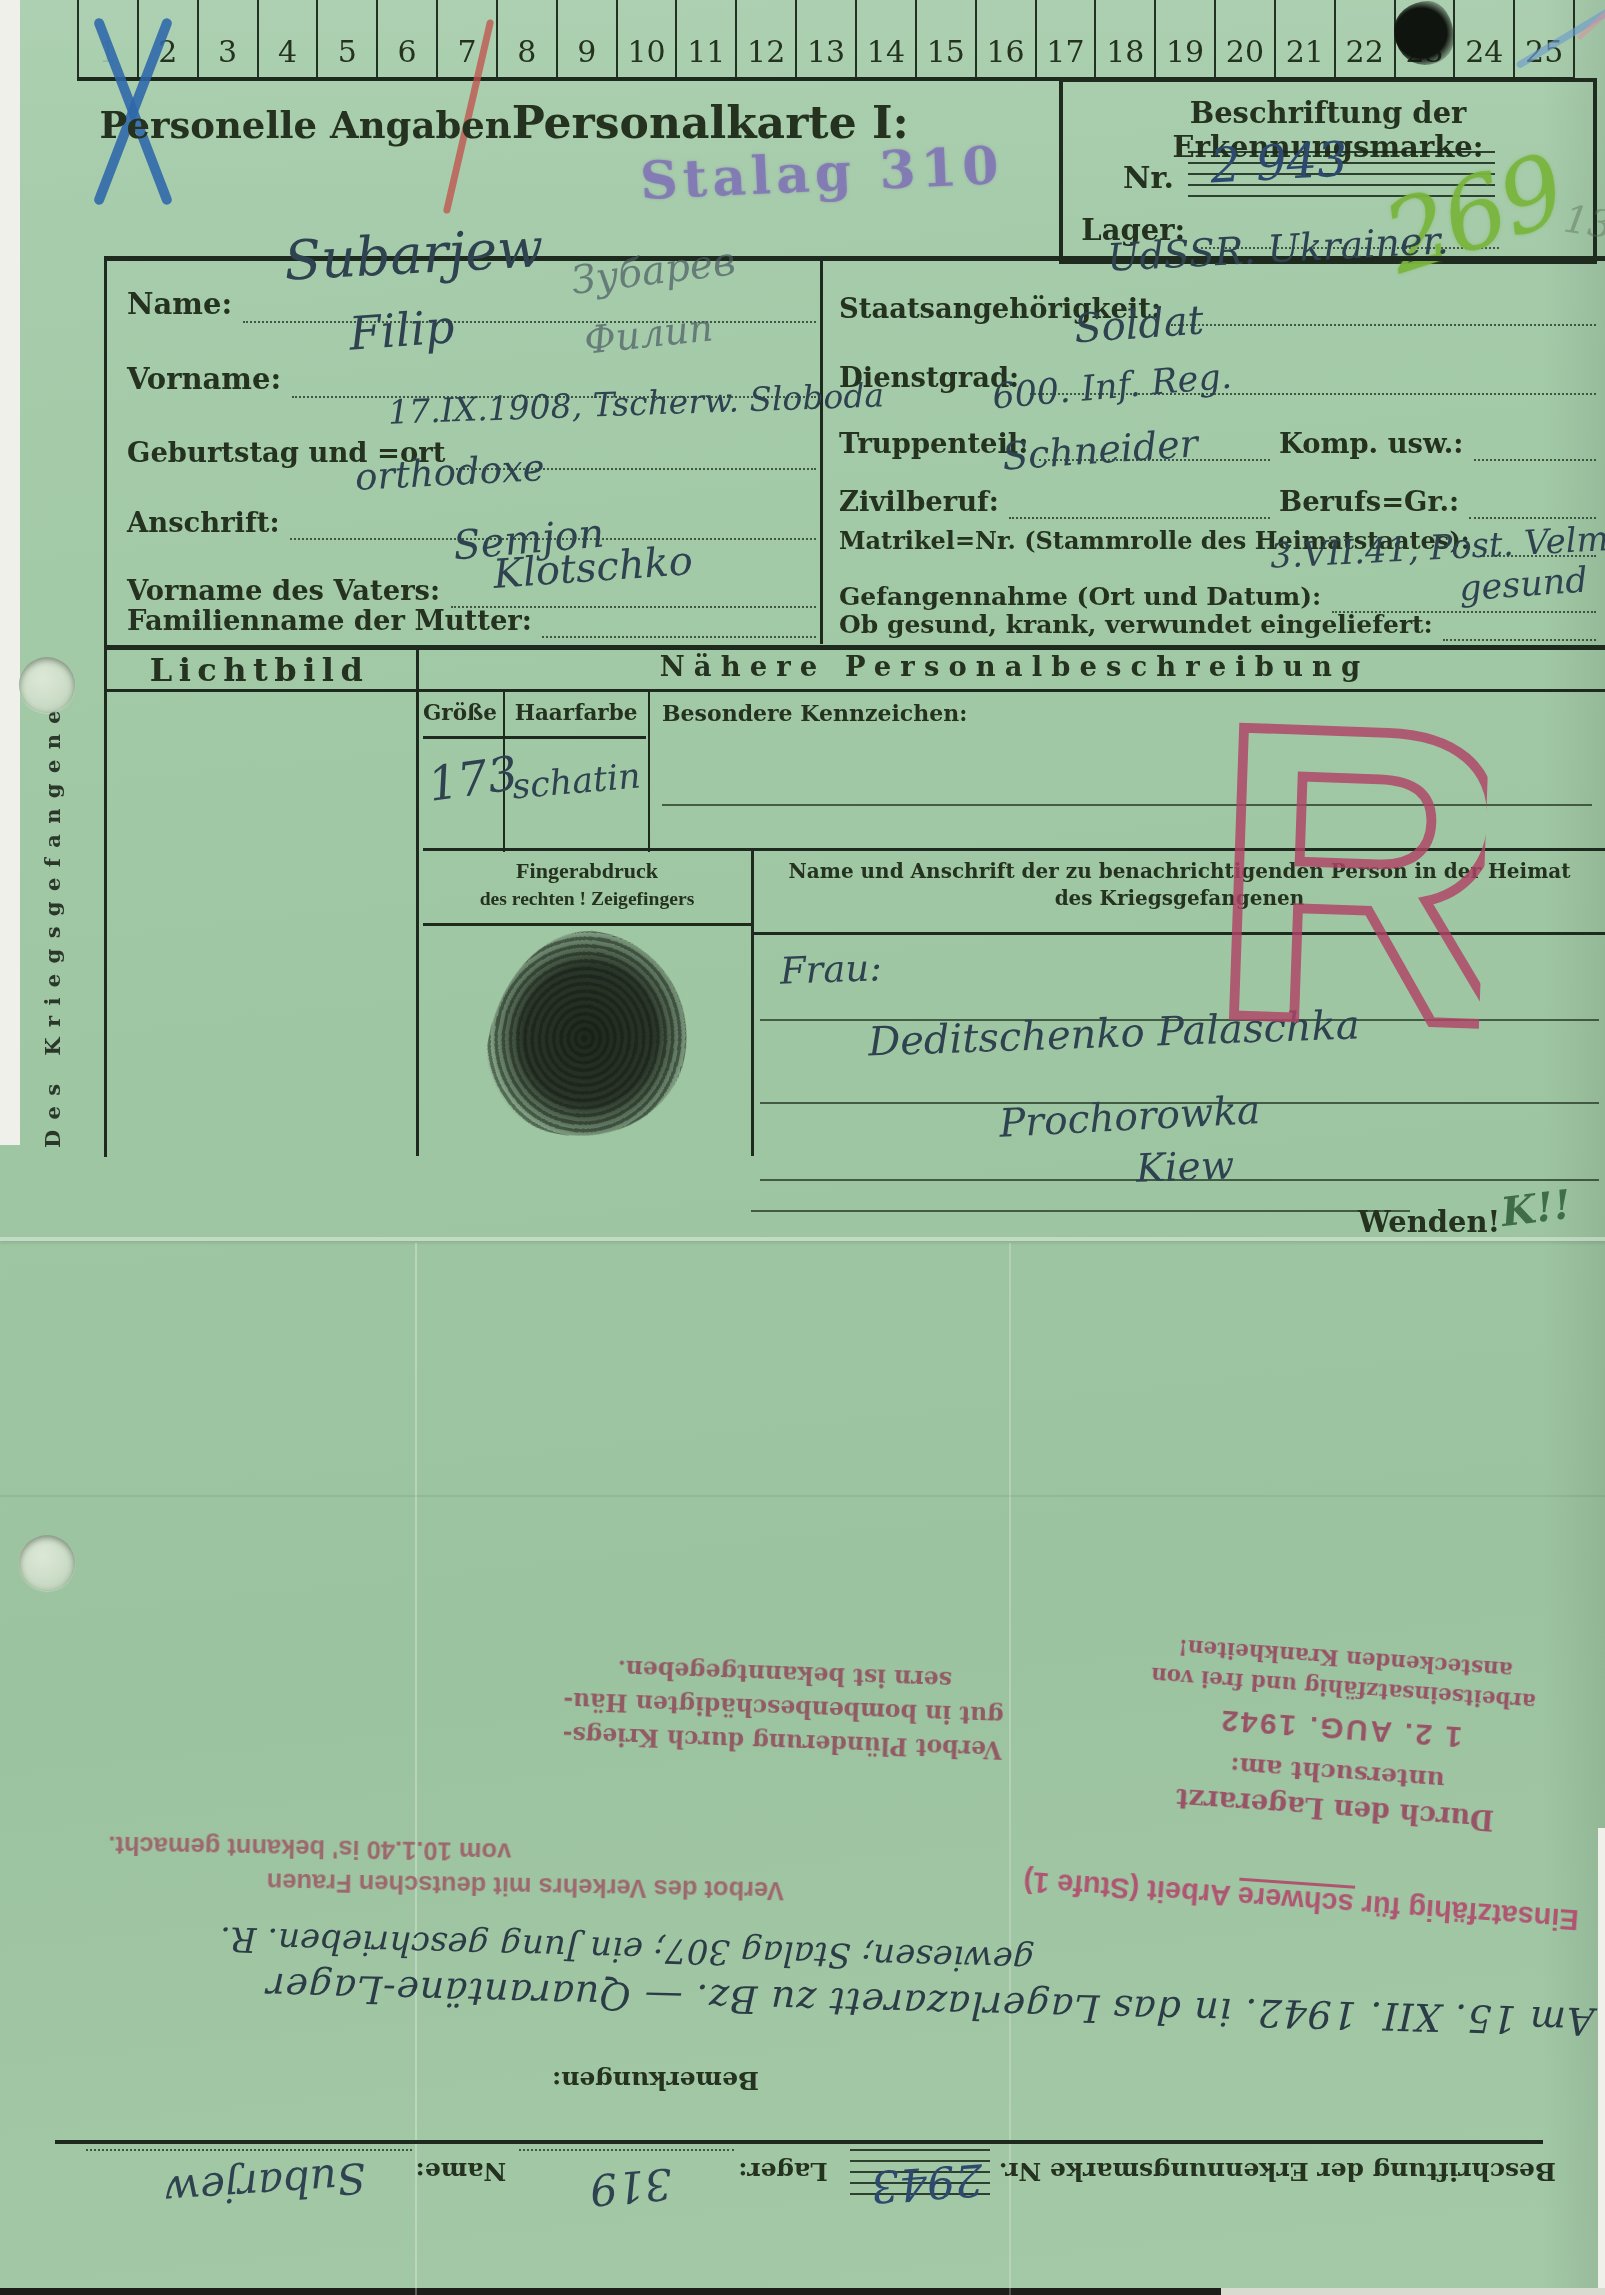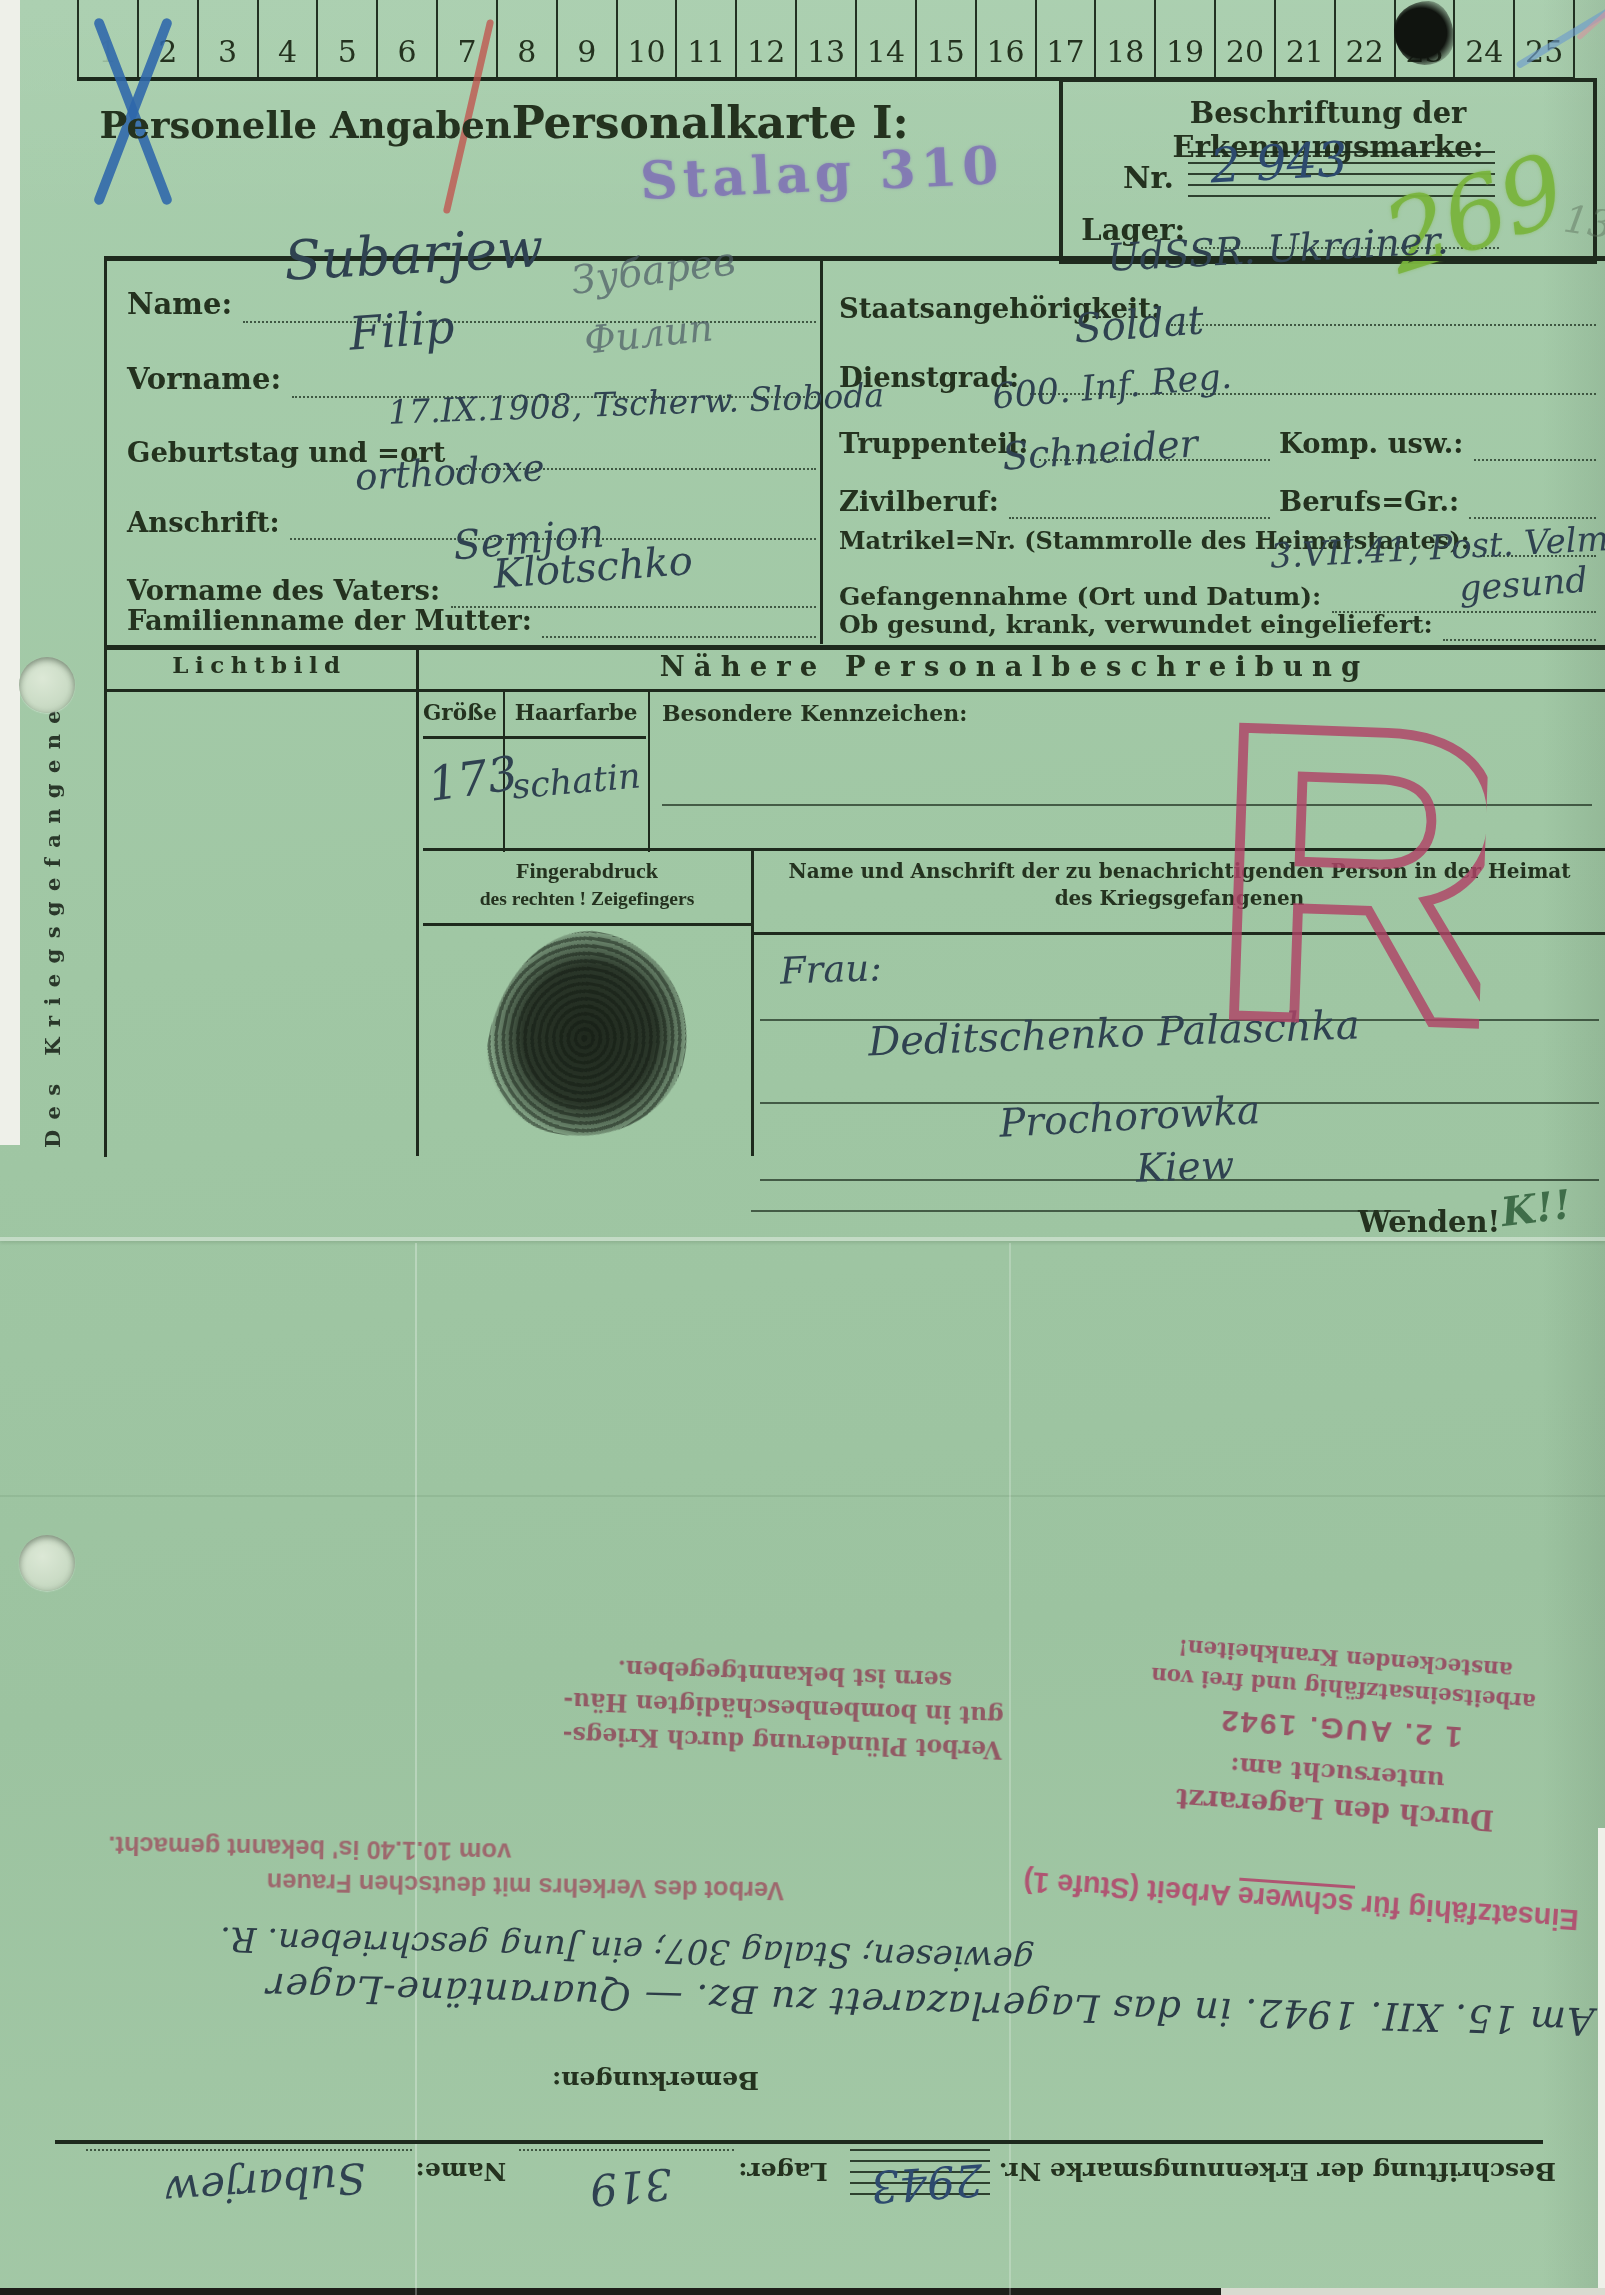--- a/index.html
+++ b/index.html
@@ -233,21 +233,21 @@
     <span class="fill"></span>
     <span class="hand" style="position:absolute;left:431px;top:-38px;font-size:34px;transform:rotate(-3deg);">3.VII.41, Post. Velm</span>
   </div>
   <div class="row" style="left:839px;top:598px;width:757px;height:43px;">
     <span class="lbl" style="font-size:25px;">Ob gesund, krank, verwundet eingeliefert:</span>
     <span class="fill"></span>
     <span class="hand" style="position:absolute;left:620px;top:-34px;font-size:35px;transform:rotate(-4deg);">gesund</span>
   </div>
 
   <div class="ln" style="left:104px;top:645px;width:1501px;height:4.6px;"></div>
-  <div class="abs f" style="left:104px;top:651px;width:311px;text-align:center;font-size:23px;letter-spacing:6.5px;">Lichtbild</div>
+  <div class="abs f" style="left:104px;top:651px;width:311px;text-align:center;font-size:32px;letter-spacing:6.5px;">Lichtbild</div>
   <div class="ln" style="left:416px;top:649px;width:2.6px;height:507px;"></div>
   <div class="abs f" style="left:424px;top:650px;width:1181px;text-align:center;font-size:27.4px;letter-spacing:9.1px;">Nähere Personalbeschreibung</div>
   <div class="ln" style="left:104px;top:689px;width:1501px;height:3.3px;"></div>
 
   <div class="abs f" style="left:423px;top:700px;width:78px;font-size:21.5px;">Größe</div>
   <div class="abs f" style="left:506px;top:700px;width:140px;text-align:center;font-size:21.5px;">Haarfarbe</div>
   <div class="abs f" style="left:662px;top:700px;font-size:22px;">Besondere Kennzeichen:</div>
   <div class="ln" style="left:503px;top:692px;width:2px;height:160px;"></div>
   <div class="ln" style="left:648px;top:692px;width:2px;height:160px;"></div>
   <div class="ln" style="left:423px;top:736px;width:223px;height:3.3px;"></div>

